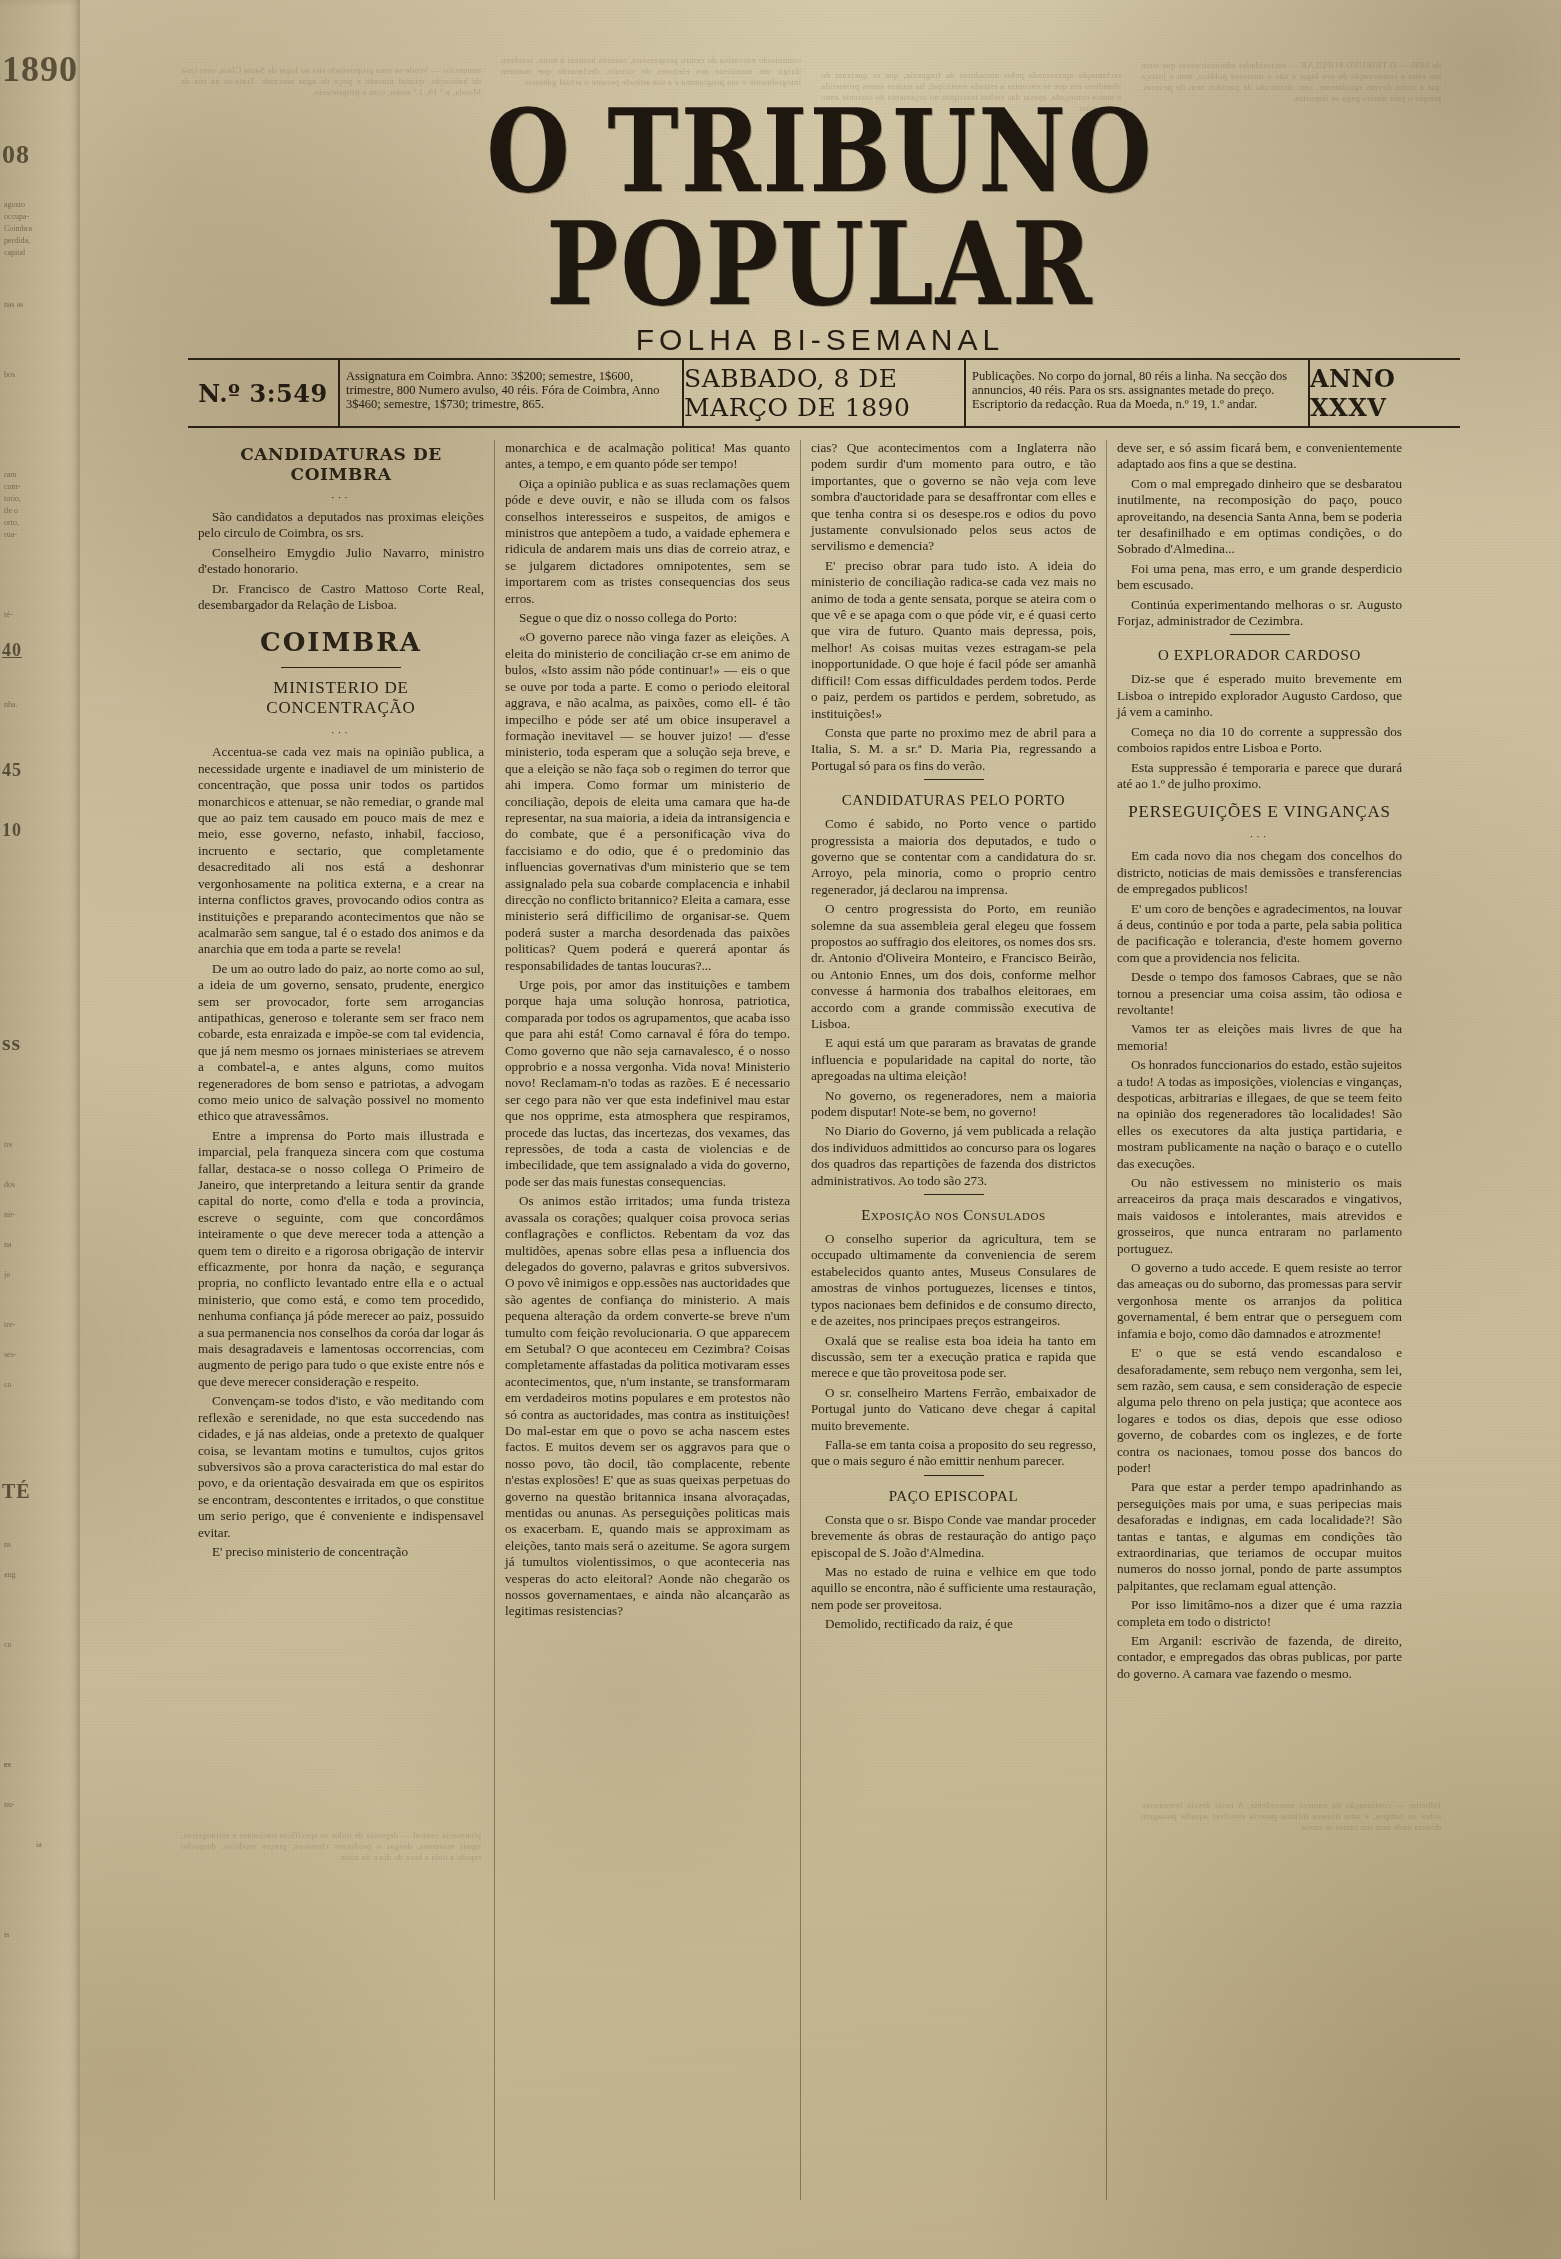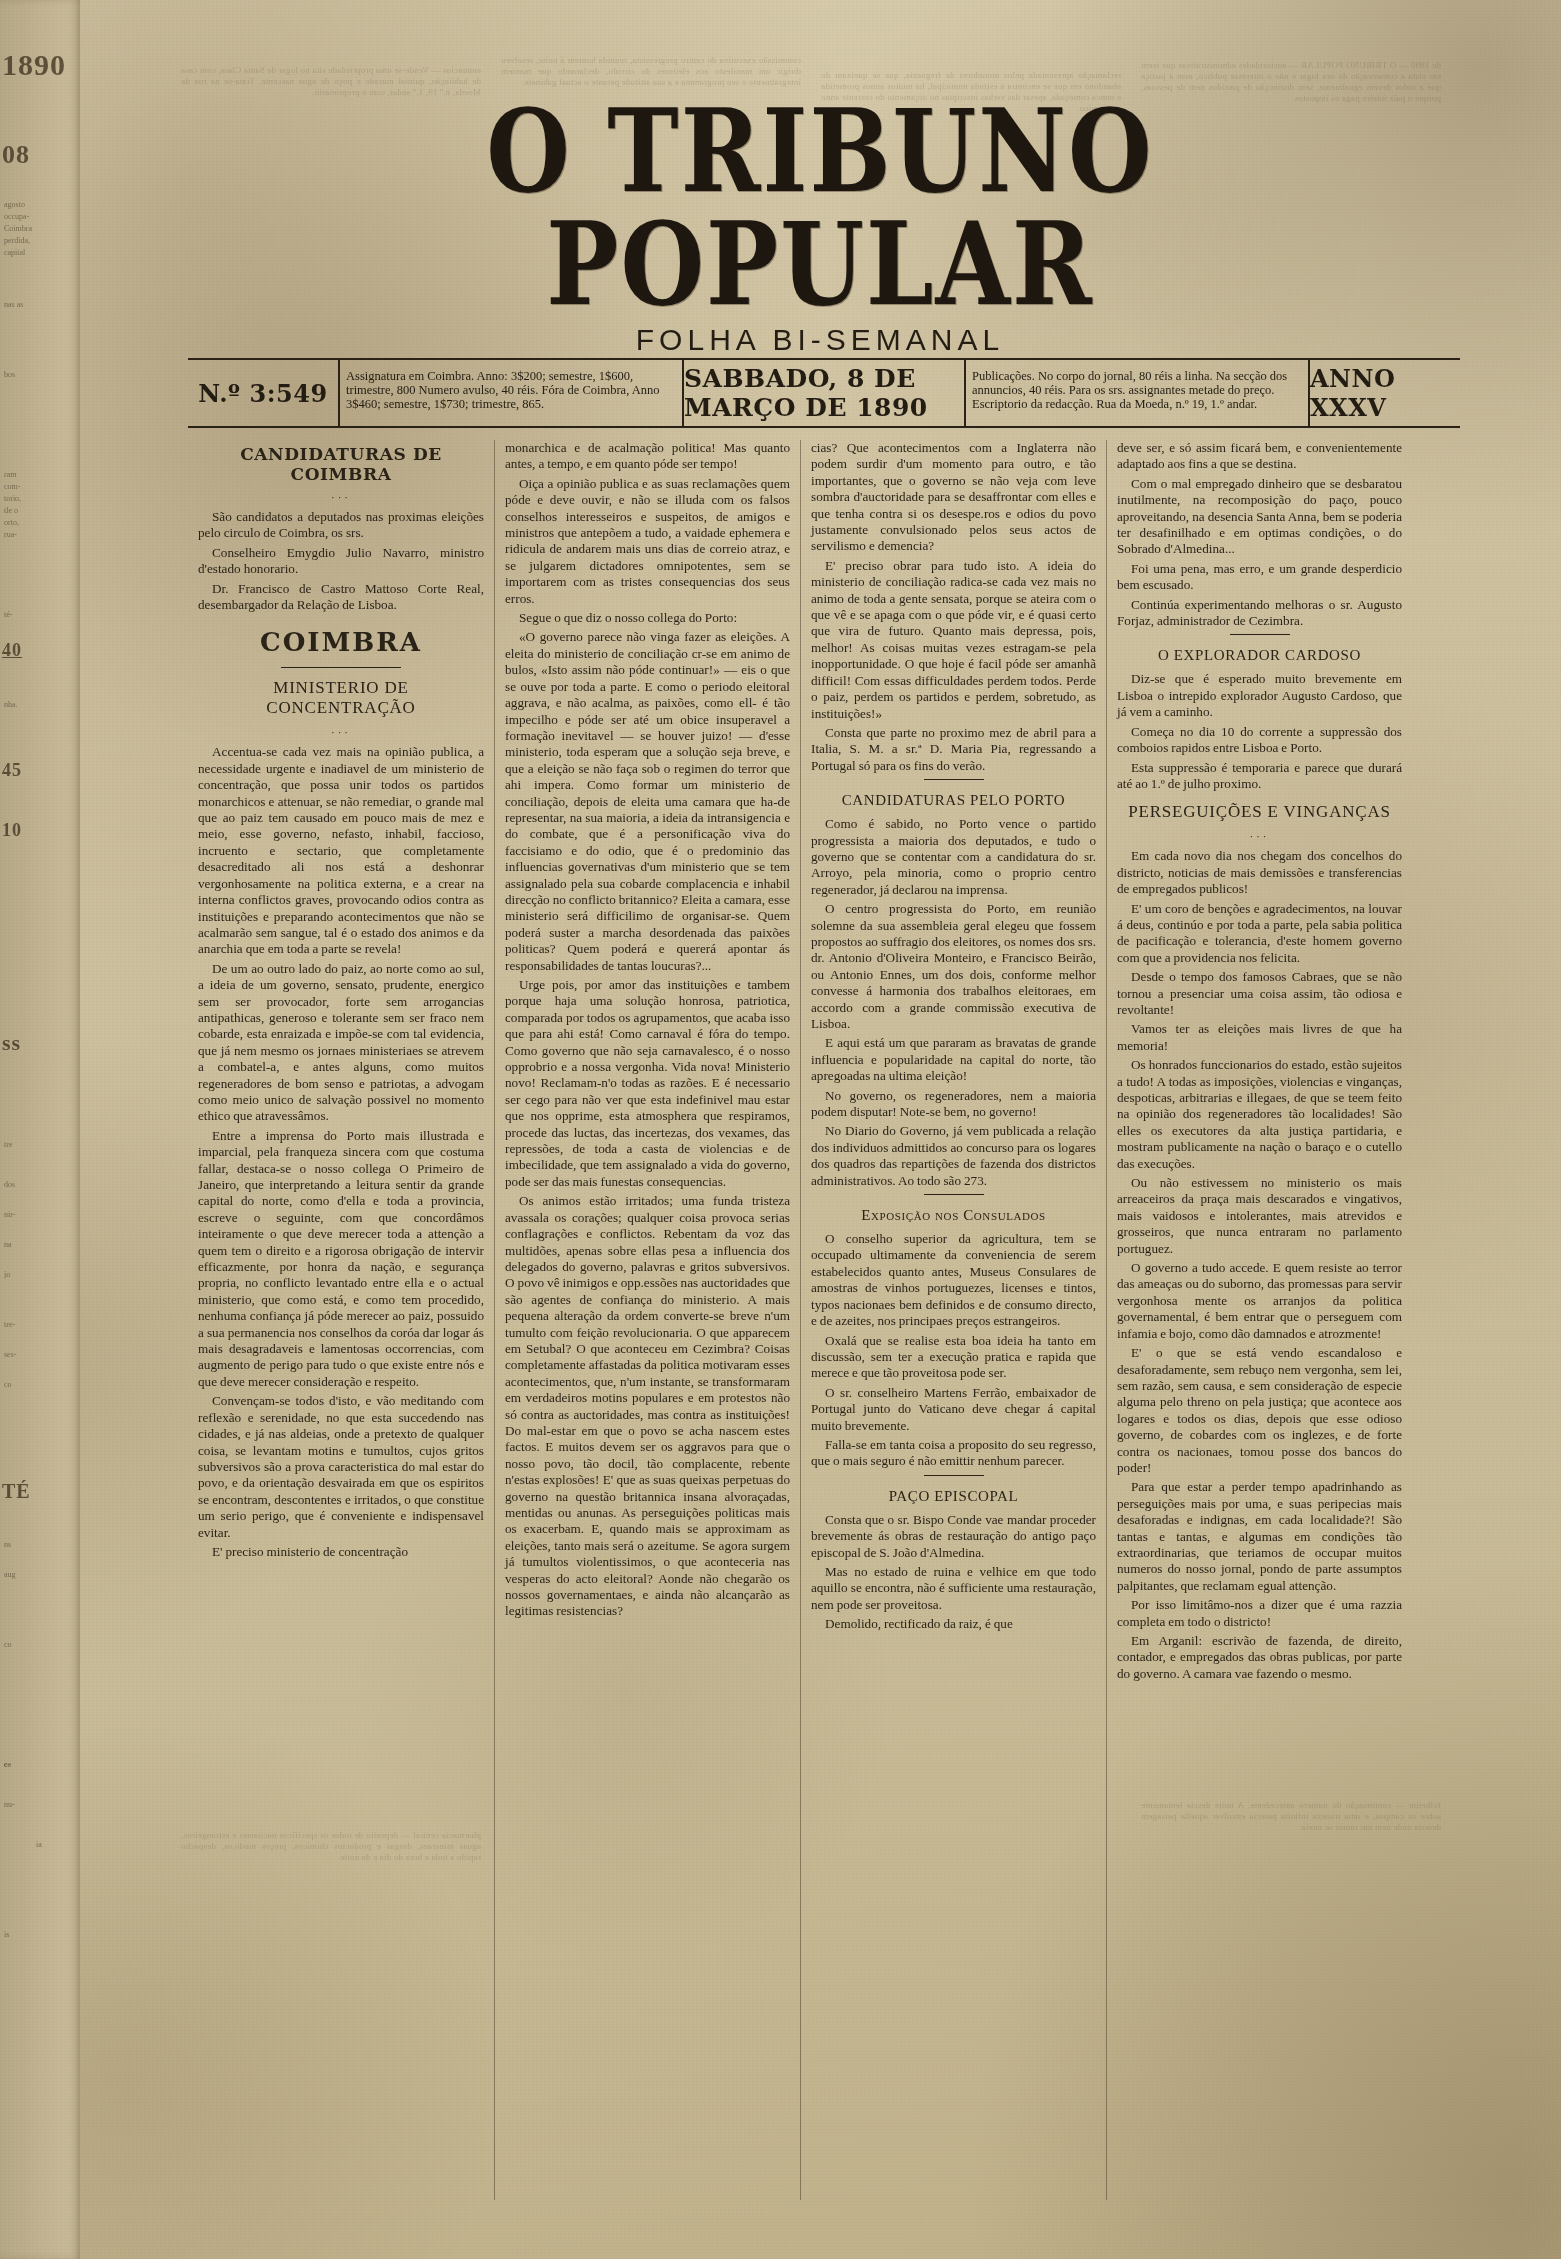--- a/index.html
+++ b/index.html
@@ -149,21 +149,21 @@
     padding: 0 6px;
     font-size: 12.5px;
     line-height: 14px;
     text-align: left;
     display: block;
     padding-top: 9px;
   }
   .plate .date {
     flex: 1;
     font-family: "DejaVu Serif", serif;
-    font-weight: bold;
+    font-weight: normal;
     font-size: 25px;
     letter-spacing: .5px;
   }
   .plate .pubs {
     width: 330px;
     padding: 0 6px;
     font-size: 12.5px;
     line-height: 14px;
     text-align: left;
     display: block;
@@ -278,21 +278,21 @@
       folhetim — continuação do numero antecedente. A noite descia lentamente sobre os campos, e uma tristeza infinita parecia envolver aquella paisagem deserta onde nem um rumor se ouvia.
     </div>
     <div class="bcol" style="left:1080px; top:1830px; width:300px;">
       pharmacia central — deposito de todos os specificos nacionaes e estrangeiros, aguas mineraes, drogas e productos chimicos, preços modicos, despacho rapido a toda a hora do dia e da noite.
     </div>
   </div>
 
   <div class="stains"></div>
 
   <div class="edge-strip">
-    <div class="es-big" style="top:48px; font-size:30px;">1890</div>
+    <div class="es-big" style="top:48px; font-size:36px;">1890</div>
     <div class="es-big" style="top:140px; font-size:26px;">08</div>
     <div class="es-line" style="top:200px;">agosto</div>
     <div class="es-line" style="top:212px;">occupa-</div>
     <div class="es-line" style="top:224px;">Coimbra</div>
     <div class="es-line" style="top:236px;">perdida,</div>
     <div class="es-line" style="top:248px;">capital</div>
     <div class="es-line" style="top:300px;">nas as</div>
     <div class="es-line" style="top:370px;">bos</div>
     <div class="es-line" style="top:470px;">ram</div>
     <div class="es-line" style="top:482px;">com-</div>

